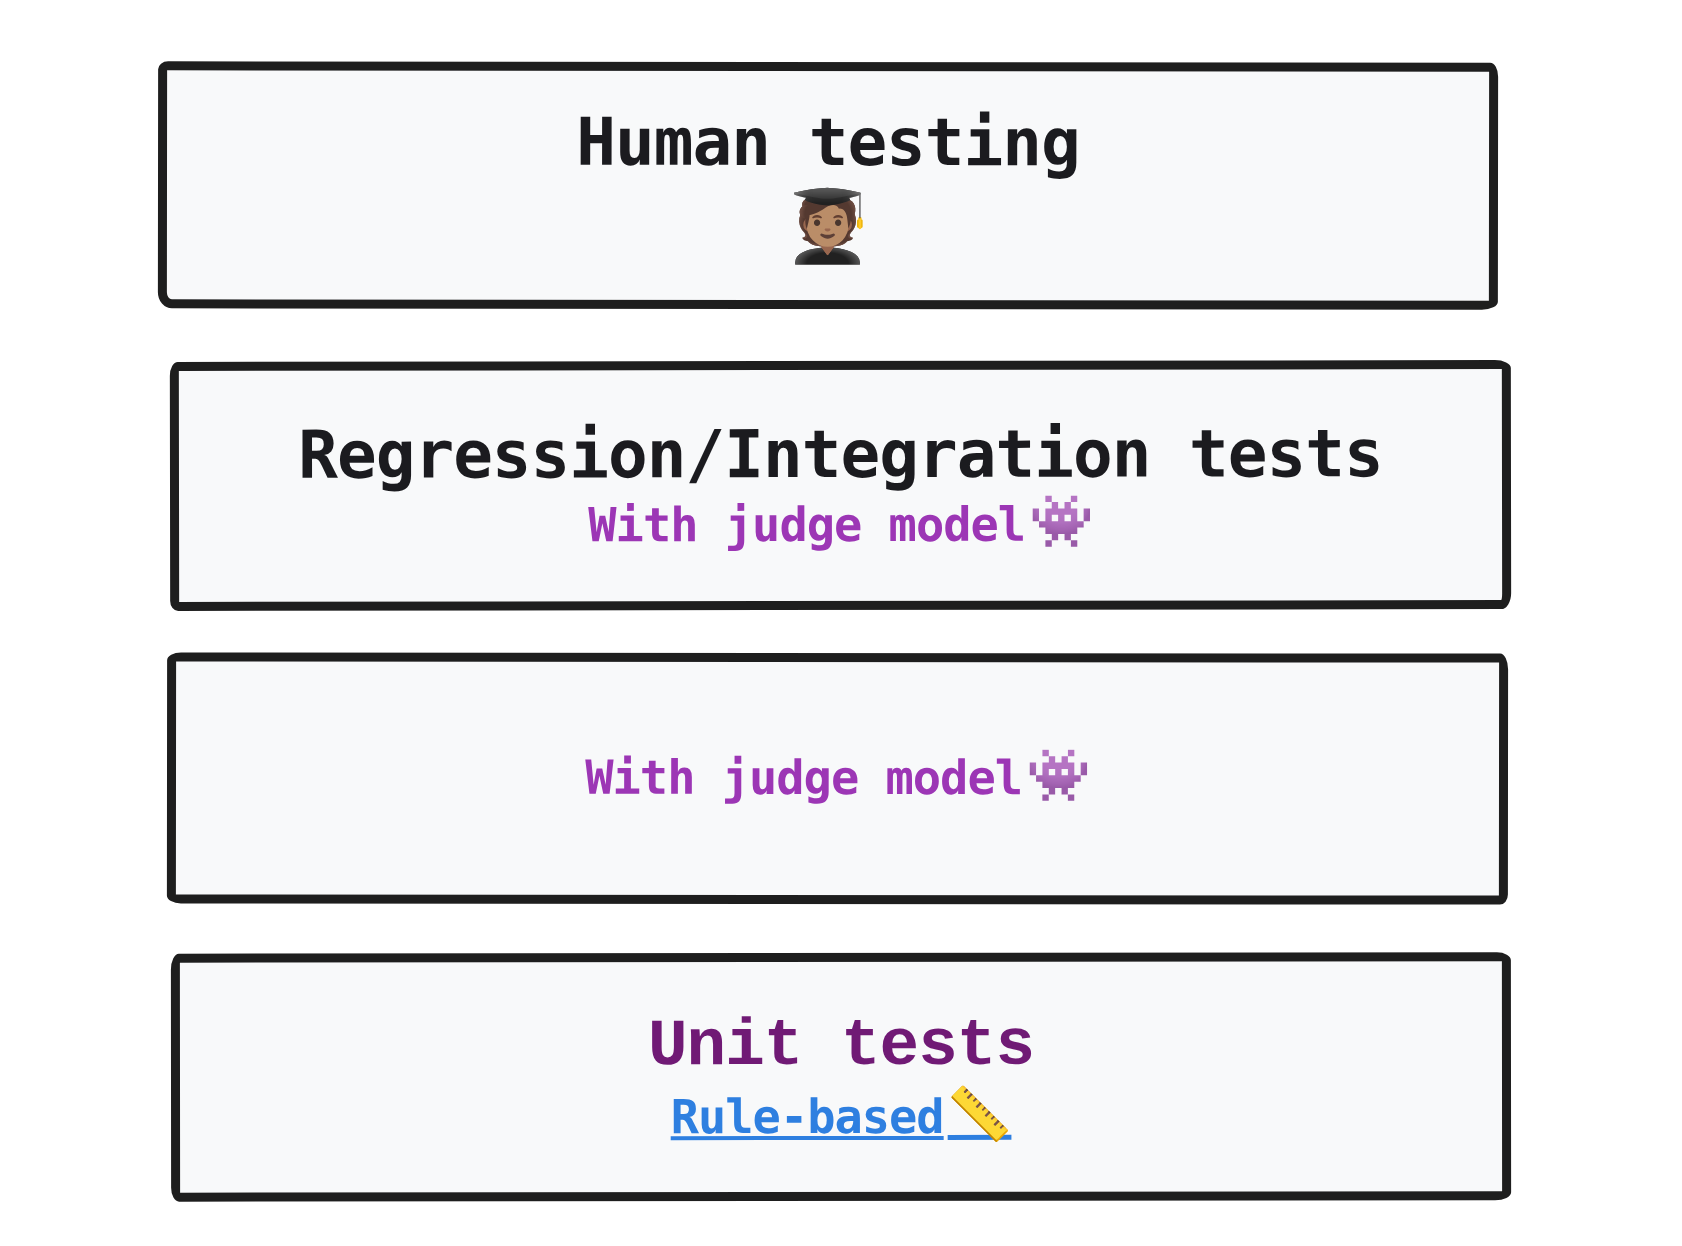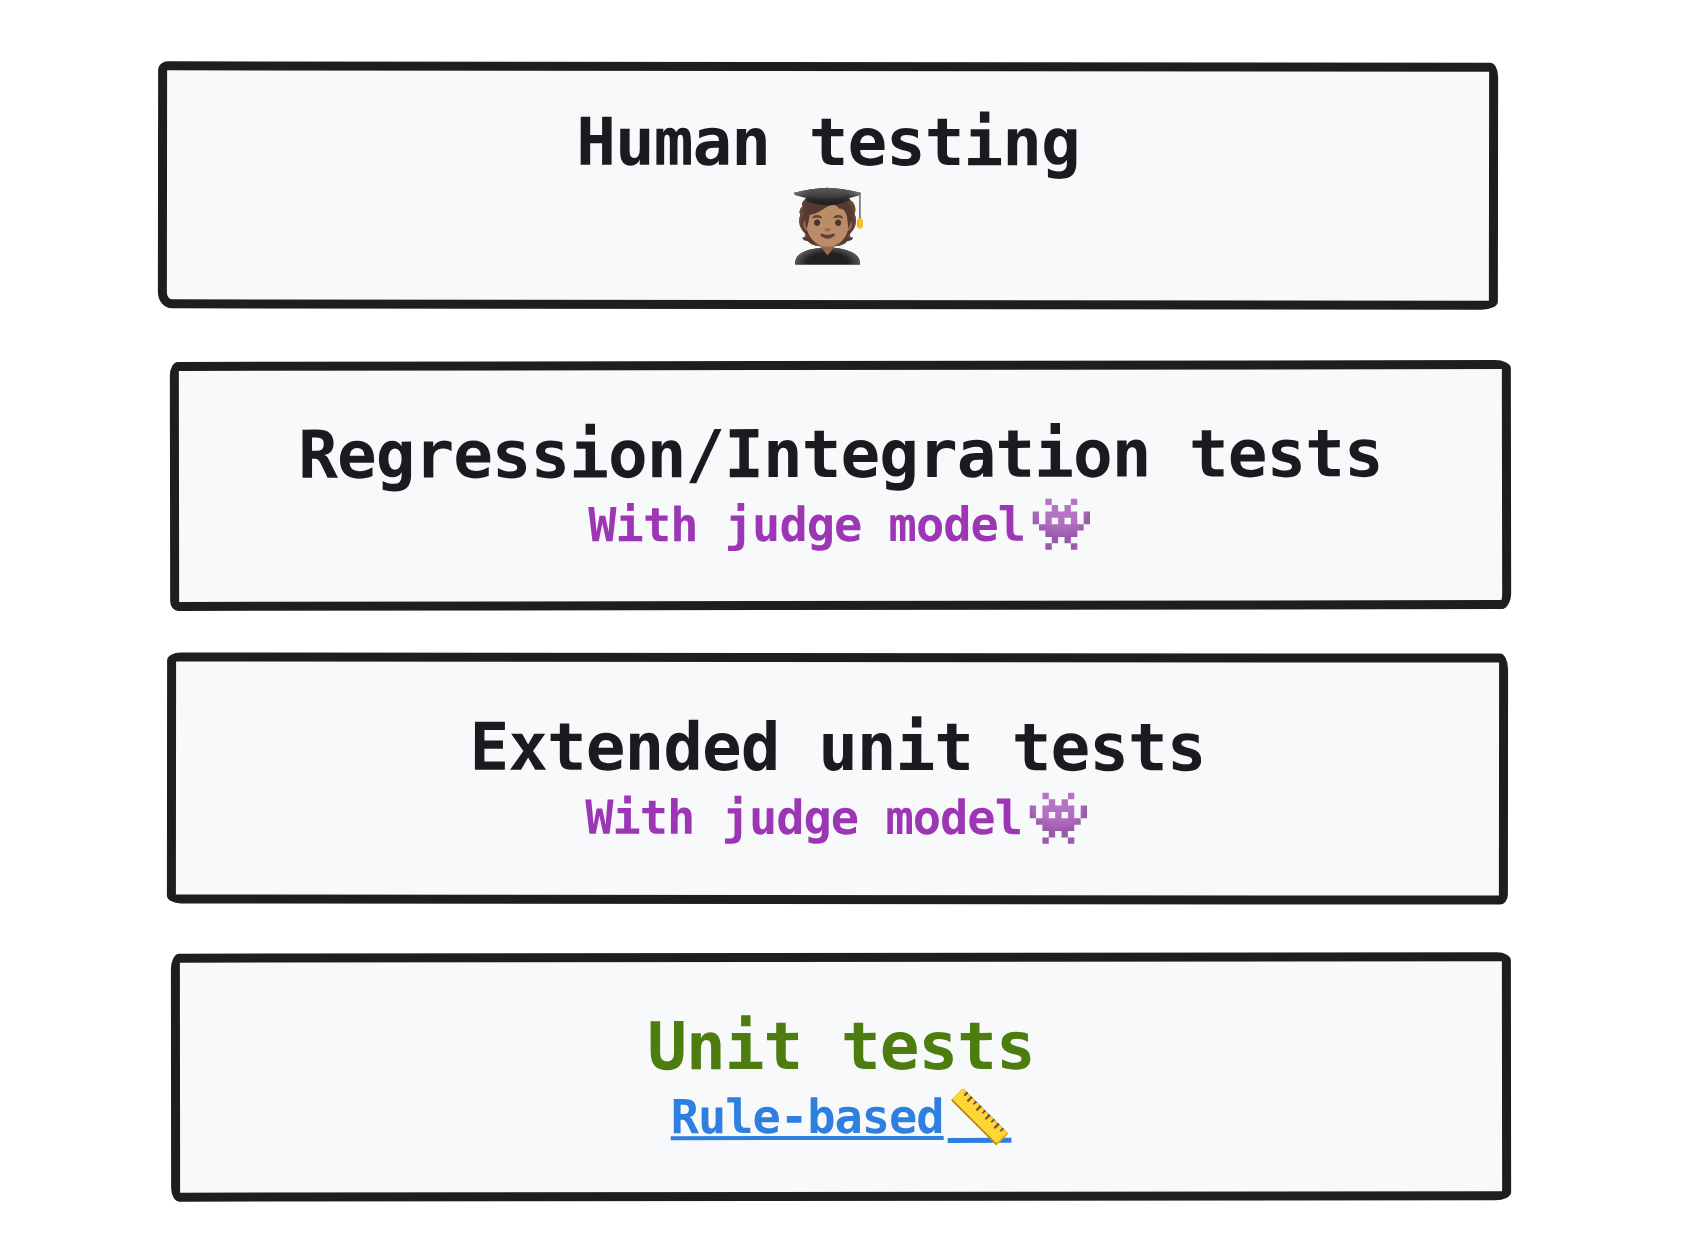--- a/index.html
+++ b/index.html
@@ -58,21 +58,20 @@
     white-space: nowrap;
     letter-spacing: -1px;
   }
 
   .box-subtitle {
     font-size: 47px;
     font-weight: bold;
     line-height: 1.25;
     white-space: nowrap;
     display: flex;
-    align-items: center;
     letter-spacing: -1px;
   }
 
   .subtitle-emoji {
     font-size: 52px;
     line-height: 1;
     margin-left: 4px;
     font-weight: normal;
   }
 
@@ -94,28 +93,27 @@
 
   <div class="box" id="box-regression-integration-tests" style="background: rgb(248, 249, 250); border-color: rgb(30, 30, 30);">
     <div class="box-title" style="color: rgb(27, 27, 31);">Regression/Integration tests</div>
     <div class="box-subtitle" style="color: rgb(156, 54, 181);">
       <span>With judge model</span>
       <span class="subtitle-emoji">👾</span>
     </div>
   </div>
 
   <div class="box" id="box-extended-unit-tests" style="background: rgb(248, 249, 250); border-color: rgb(30, 30, 30);">
-    <div class="box-title" style="color: rgb(27, 27, 31);">Extended unit tests</div>
     <div class="box-subtitle" style="color: rgb(156, 54, 181);">
       <span>With judge model</span>
       <span class="subtitle-emoji">👾</span>
     </div>
   </div>
 
   <div class="box" id="box-unit-tests" style="background: rgb(248, 249, 250); border-color: rgb(30, 30, 30);">
-    <div class="box-title" style="color: #4d7c0f;">Unit tests</div>
+    <div class="box-title" style="color: #701a75; font-family: Liberation Mono, monospace;">Unit tests</div>
     <div class="box-subtitle" style="color: rgb(46, 127, 224); text-decoration: underline;">
       <span>Rule-based</span>
       <span class="subtitle-emoji">📏</span>
     </div>
   </div>
 
 </div>
 
 </body></html>

